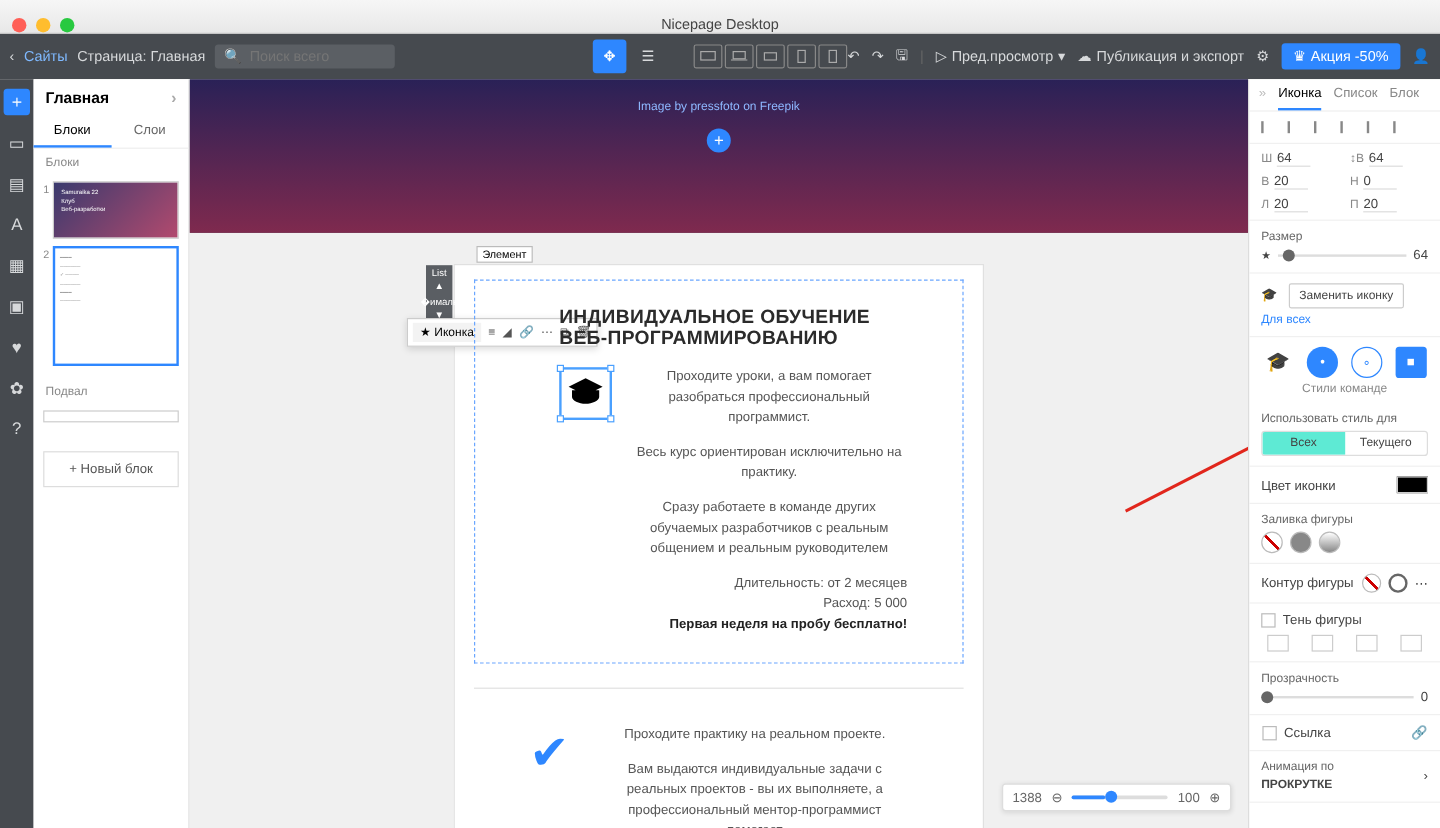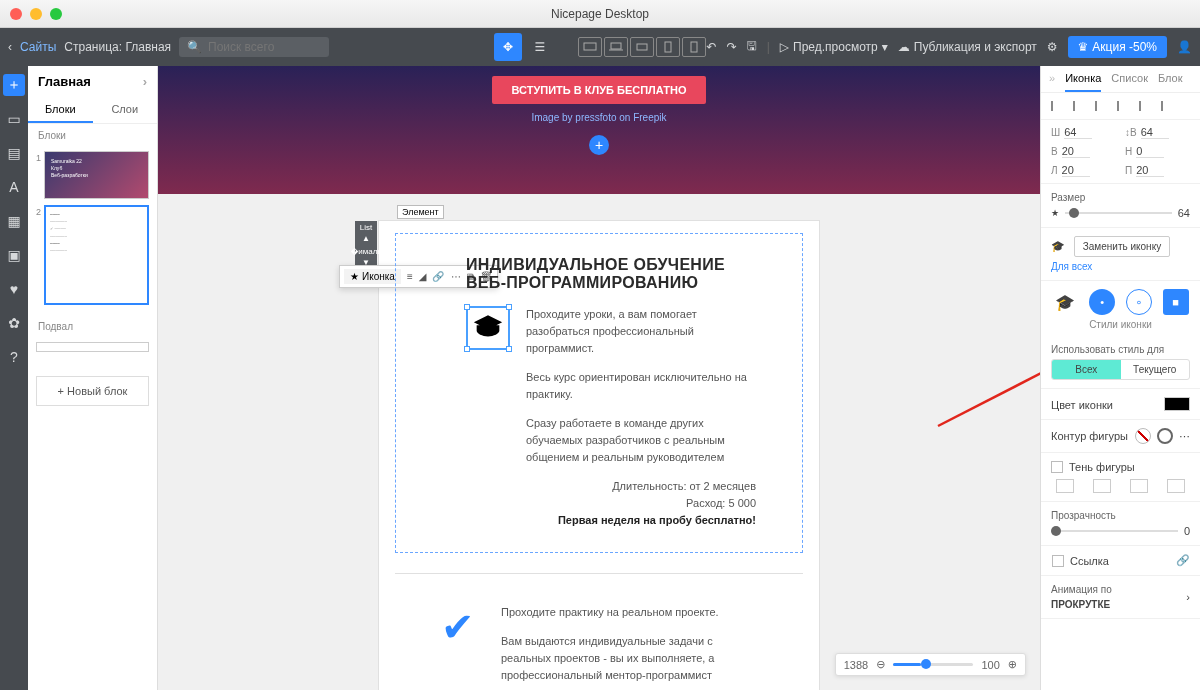--- a/index.html
+++ b/index.html
@@ -1,18 +1,18 @@
 <!DOCTYPE html>
 <html><head>
 <meta charset="utf-8">
 <style>
 * { margin: 0; padding: 0; box-sizing: border-box; font-family: -apple-system, BlinkMacSystemFont, "Segoe UI", Arial, sans-serif; }
 body { width: 1200px; height: 690px; overflow: hidden; background: #fff; position: relative; }
 
-.mac-titlebar { height: 28px; background: linear-gradient(#f6f6f6,#e8e8e8); border-bottom: 1px solid #d0d0d0; display: flex; align-items: center; padding: 0 10px; position: relative; }
+.mac-titlebar { height: 28px; background: linear-gradient(#f6f6f6,#e8e8e8); border-bottom: 1px solid #d0d0d0; display: flex; align-items: flex-end; padding: 0 10px; position: relative; }
 .traffic { display: flex; gap: 8px; }
 .traffic span { width: 12px; height: 12px; border-radius: 50%; display: inline-block; }
 .tl-close { background: #ff5f57; } .tl-min { background: #ffbd2e; } .tl-max { background: #28c940; }
 .mac-title { position: absolute; left: 50%; transform: translateX(-50%); font-size: 12px; color: #444; }
 
 .toolbar { height: 38px; background: #464a4f; display: flex; align-items: center; color: #d7d9db; font-size: 12px; padding: 0 8px; gap: 8px; }
 .tb-link { color: #7fb9ff; cursor: pointer; }
 .tb-page { color: #d7d9db; }
 .search { background: #5b5f64; border-radius: 3px; padding: 3px 8px; display: flex; align-items: center; gap: 6px; width: 150px; }
 .search input { background: transparent; border: none; outline: none; color: #d7d9db; font-size: 12px; width: 100%; }
@@ -65,21 +65,21 @@
 .ct-icon { cursor: pointer; color: #555; }
 
 .card { border: 1px dashed #6aa6ff; margin: 12px 16px; padding: 22px 46px 22px 70px; position: relative; }
 .card-title { font-size: 16px; font-weight: 700; color: #2b2b2b; margin-bottom: 14px; letter-spacing: 0.3px; }
 .card-row { display: flex; gap: 16px; }
 .card-icon { width: 44px; height: 44px; border: 2px solid #4aa0ff; flex-shrink: 0; display: flex; align-items: center; justify-content: center; position: relative; }
 .sel-handle { position: absolute; width: 6px; height: 6px; background: #fff; border: 1px solid #4aa0ff; }
 .sh-tl { top: -4px; left: -4px; } .sh-tr { top: -4px; right: -4px; }
 .sh-bl { bottom: -4px; left: -4px; } .sh-br { bottom: -4px; right: -4px; }
 .card-body { font-size: 11px; color: #555; line-height: 1.55; }
-.card-body p { margin-bottom: 12px; }
+.card-body p { margin-bottom: 12px; text-align: center; }
 .card-meta { text-align: right; font-size: 11px; color: #555; }
 .card-meta .bold { font-weight: 700; color: #222; }
 
 .card2 { border-top: 1px solid #e0e0e0; margin: 20px 16px 0 16px; padding: 30px 46px 0 46px; }
 .card2 .card-icon2 { color: #2e87ff; font-size: 40px; flex-shrink: 0; width: 44px; }
 
 .zoom-widget { position: absolute; bottom: 14px; right: 14px; background: #fff; border: 1px solid #ddd; border-radius: 3px; box-shadow: 0 1px 4px rgba(0,0,0,0.1); display: flex; align-items: center; padding: 4px 8px; gap: 8px; font-size: 11px; color: #666; }
 .zoom-slider { width: 80px; height: 3px; background: #ddd; position: relative; border-radius: 2px; }
 .zoom-slider::before { content:''; position:absolute; left:0; width:34%; height:100%; background:#2e87ff; border-radius:2px; }
 .zoom-thumb { position: absolute; left: 34%; top: -4px; width: 10px; height: 10px; background: #2e87ff; border-radius: 50%; }
@@ -254,21 +254,20 @@
         </div>
       </div>
     </div>
     <div class="lp-footer-section">Подвал</div>
     <div class="lp-footerthumb"></div>
     <div class="new-block-btn">+ Новый блок</div>
   </div>
 
   <div class="canvas">
     <div class="hero">
-      <div class="hero-btn">ВСТУПИТЬ В КЛУБ БЕСПЛАТНО</div>
       <div class="hero-credit">Image by pressfoto on Freepik</div>
       <div class="hero-plus">+</div>
     </div>
 
     <div class="page">
       <div class="element-label">Элемент</div>
       <div class="list-handle">
         <div>List</div>
         <div>▲</div>
         <div>�ималь</div>
@@ -399,33 +398,41 @@
       <span class="change-icon-btn">Заменить иконку</span>
       <div class="for-all">Для всех</div>
     </div>
     <div>
       <div class="style-presets">
         <div class="preset preset1">🎓</div>
         <div class="preset preset2">•</div>
         <div class="preset preset3">∘</div>
         <div class="preset preset4">■</div>
       </div>
-      <div class="presets-label">Стили иконки</div>
+      <div class="presets-label">Стили команде</div>
     </div>
     <div class="rp-section">
       <div class="rp-label">Использовать стиль для</div>
       <div class="seg">
         <div class="active">Всех</div>
         <div>Текущего</div>
       </div>
     </div>
     <div class="rp-section">
       <div style="display:flex;justify-content:space-between;align-items:flex-end">
         <span>Цвет иконки</span>
         <div class="color-swatch"></div>
+      </div>
+    </div>
+    <div class="rp-section">
+      <div class="rp-label">Заливка фигуры</div>
+      <div class="fill-opts">
+        <div class="fill-o none"></div>
+        <div class="fill-o solid"></div>
+        <div class="fill-o grad"></div>
       </div>
     </div>
     <div class="rp-section">
       <div style="display:flex;justify-content:space-between;align-items:center">
         <span>Контур фигуры</span>
         <div class="outline-opts">
           <div class="oo" style="background:linear-gradient(45deg,transparent 45%,#c00 45%,#c00 55%,transparent 55%);border:1px solid #bbb"></div>
           <div class="oo" style="border:2px solid #666"></div>
           <span>⋯</span>
         </div>

